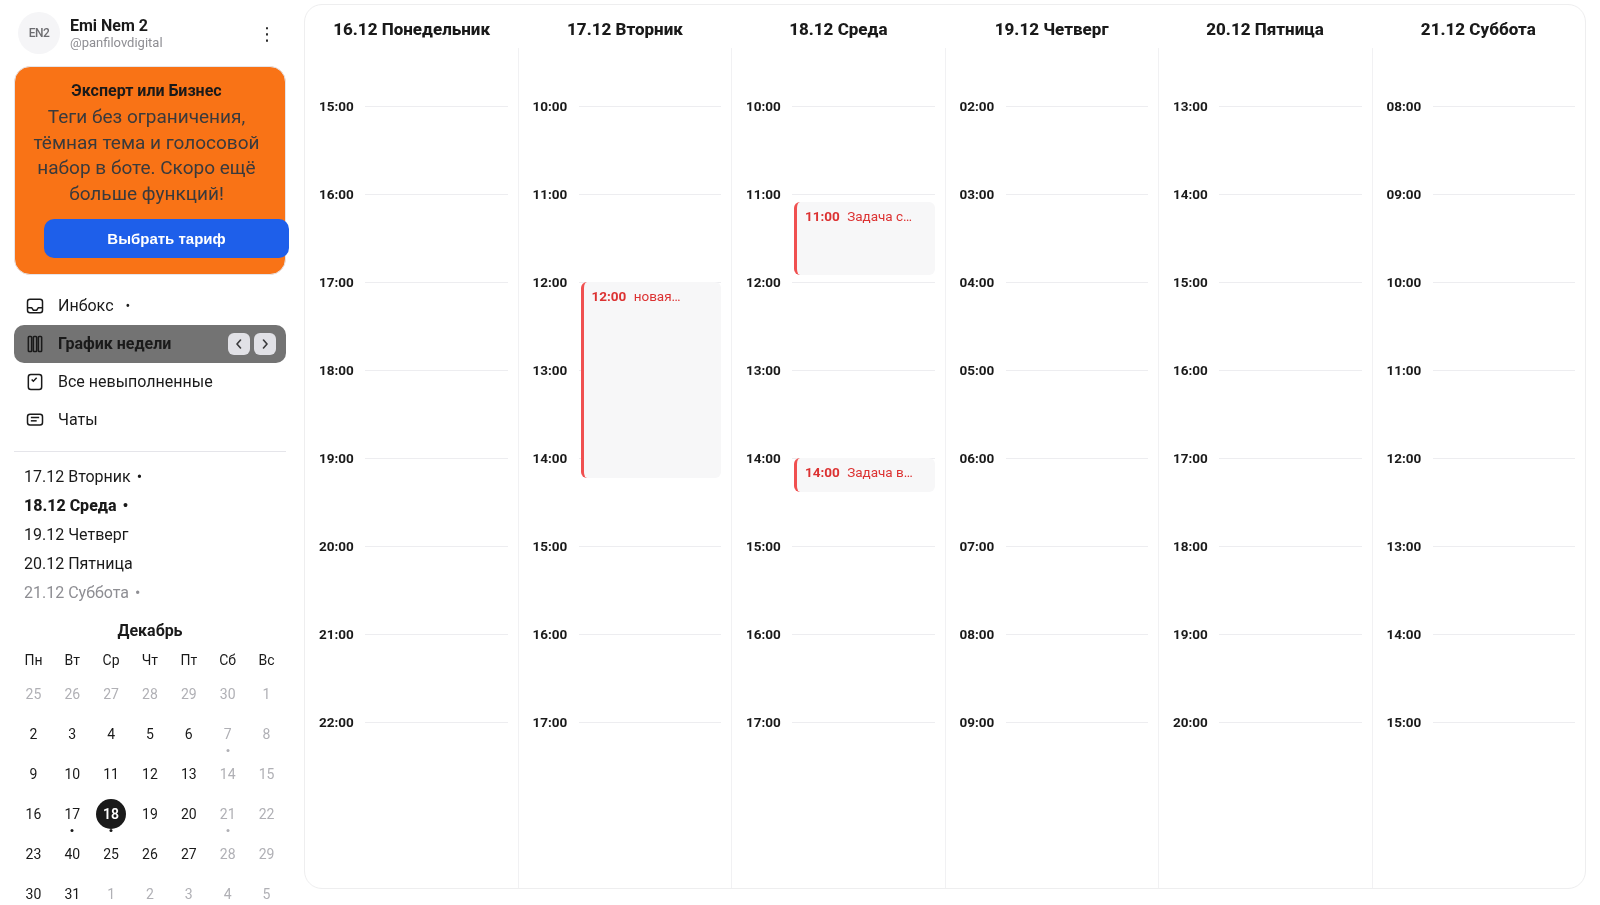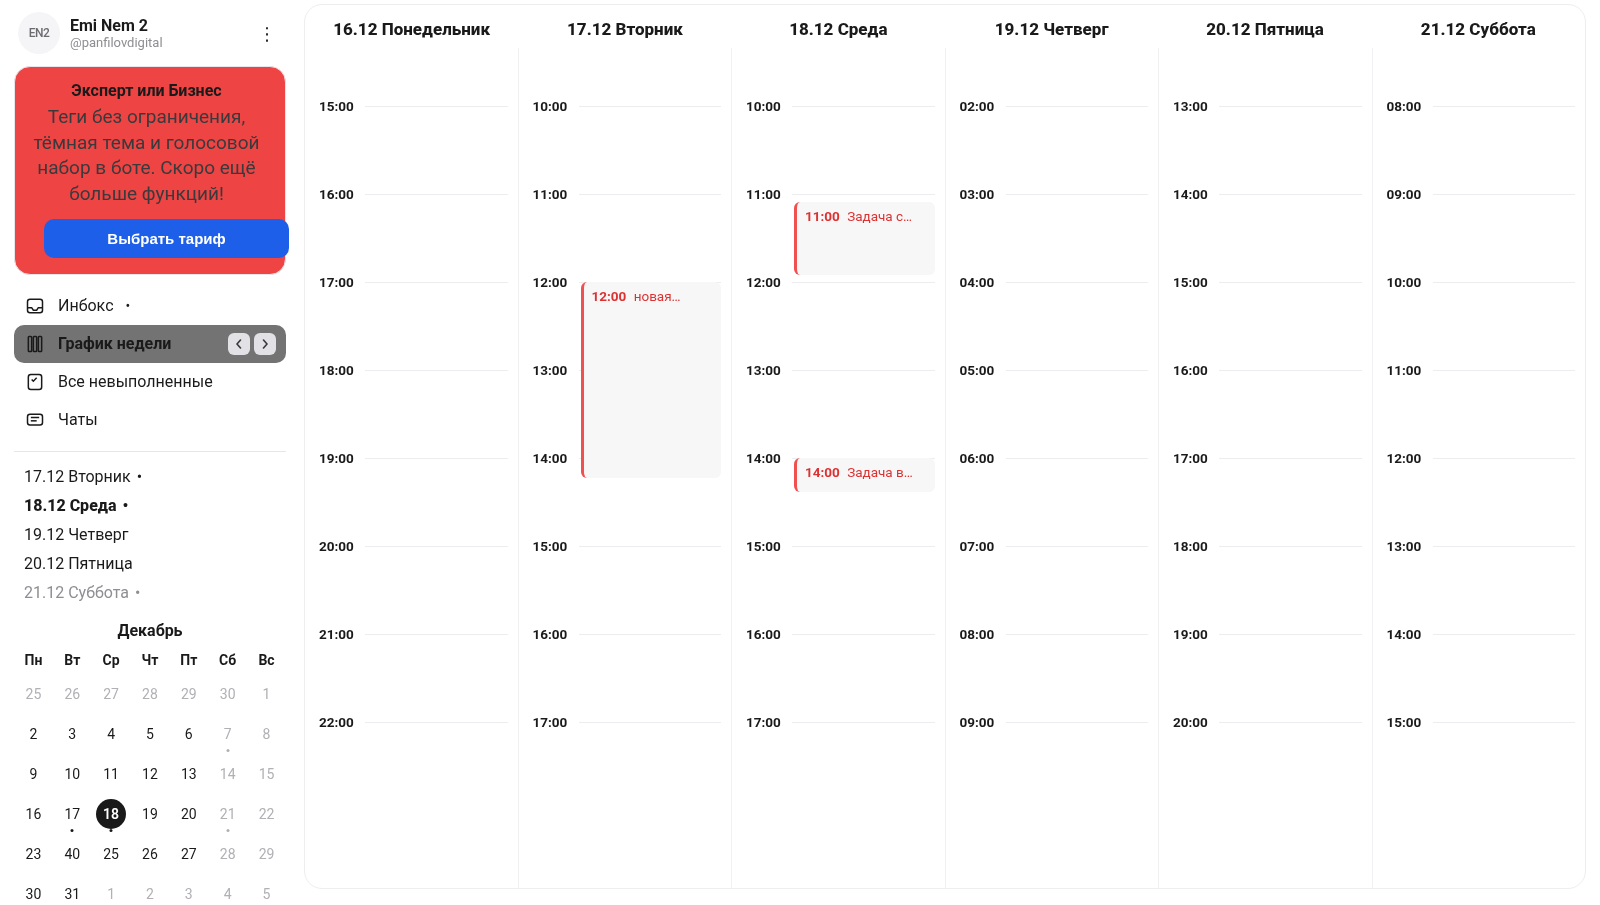--- a/index.html
+++ b/index.html
@@ -37,21 +37,21 @@
 .profile-name { font-size: 16px; font-weight: 700; line-height: 1.2; }
 .profile-handle { font-size: 13px; color: #8e8e93; }
 .more-dots {
   margin-left: auto;
   font-size: 18px;
   color: #1a1a1a;
   cursor: pointer;
   padding: 4px 6px;
 }
 .promo-card {
-  background: #ef4444;
+  background: #f97316;
   border: 1px solid #e5e5ea;
   border-radius: 16px;
   padding: 14px 16px 16px 9px;
   text-align: center;
   margin-bottom: 12px;
 }
 .promo-title { font-size: 16px; font-weight: 700; margin-bottom: 4px; }
 .promo-text { font-size: 19px; color: #3a3a3c; line-height: 1.35; margin-bottom: 12px; }
 .promo-btn {
   width: 100%;
@@ -94,21 +94,21 @@
 .day-list li.muted { color: #8e8e93; }
 .day-list li.current { font-weight: 800; }
 .day-list .dot { margin-left:2px; }
 .month-title { text-align:center; font-size:16px; font-weight:700; margin: 6px 0 6px 0; }
 .cal {
   width: 100%;
   border-collapse: collapse;
   table-layout: fixed;
   font-size: 14px;
 }
-.cal th { font-weight: 700; color:#1a1a1a; padding: 6px 0; font-size:14px; }
+.cal th { font-weight: 400; color:#1a1a1a; padding: 6px 0; font-size:14px; }
 .cal td {
   text-align:center;
   padding: 0;
   height: 40px;
   color:#1a1a1a;
   cursor:pointer;
   position: relative;
   vertical-align: middle;
 }
 .cal td .cell {

